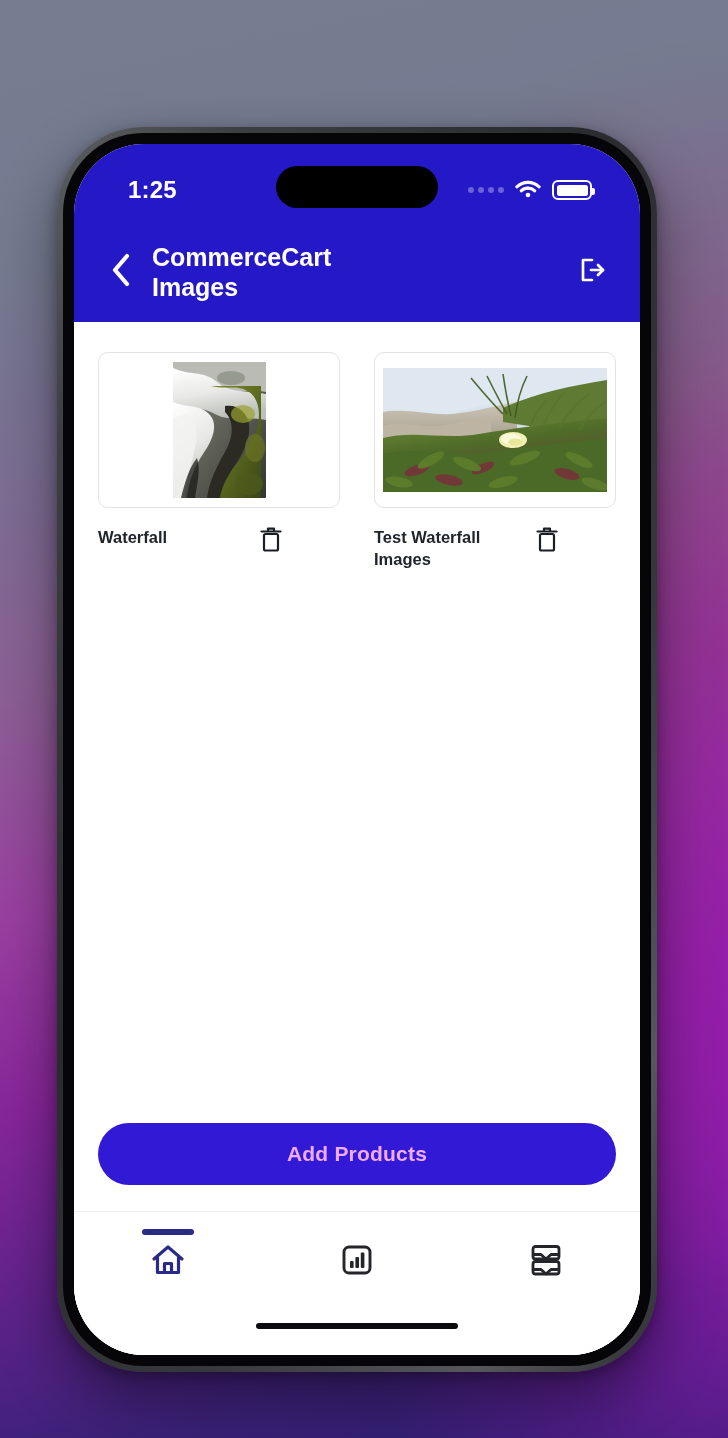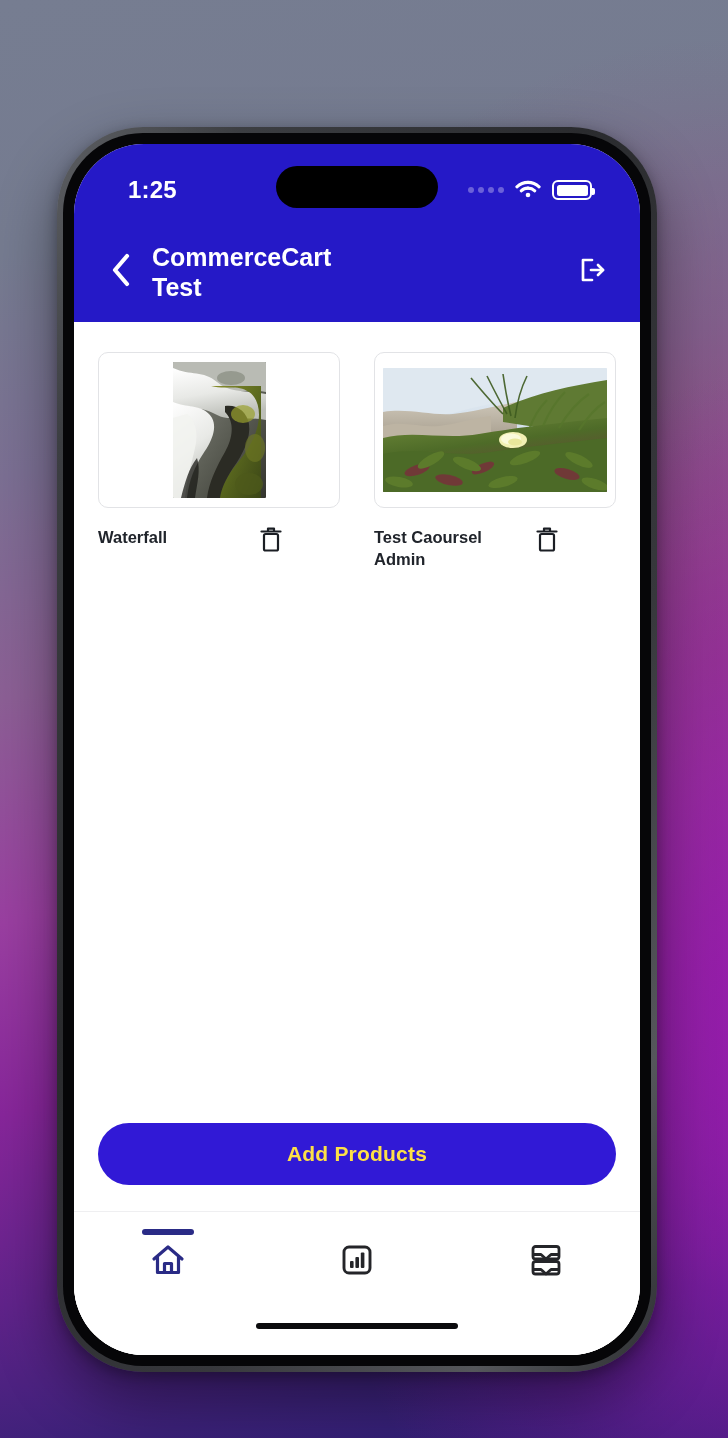--- a/index.html
+++ b/index.html
@@ -165,21 +165,21 @@
 
   
   .thumb { display:block; border-radius:1px; }
 
   
   #action-area { padding:0 24px 26px 24px; flex:0 0 auto; }
   #add-products-button {
     width:100%; height:62px;
     background:#3119d6;
     border:none; border-radius:34px;
-    color:#fde047; font-size:21px; font-weight:bold;
+    color:#f0abfc; font-size:21px; font-weight:bold;
     font-family:"Liberation Sans", sans-serif;
     cursor:pointer; letter-spacing:0.2px;
   }
 
   
   #bottom-nav {
     flex:0 0 auto;
     height:86px;
     border-top:1.2px solid #efeff1;
     display:flex; align-items:center;
@@ -250,21 +250,21 @@
       <div id="app-header">
         <div id="back-button">
           <span>
             <svg width="22" height="34" viewBox="0 0 22 34">
               <path d="M17 3 L5 17 L17 31" fill="none" stroke="#fff" stroke-width="4.2" stroke-linecap="round" stroke-linejoin="round"></path>
             </svg>
           </span>
         </div>
         <div id="app-title">
           <div>CommerceCart</div>
-          <div>Test</div>
+          <div>Images</div>
         </div>
         <div id="logout-button">
           <span>
             <svg width="30" height="30" viewBox="0 0 30 30">
               <path d="M15 5 H6 V25 H15" fill="none" stroke="#fff" stroke-width="2.7" stroke-linecap="round" stroke-linejoin="round"></path>
               <path d="M14 15 H26" fill="none" stroke="#fff" stroke-width="2.7" stroke-linecap="round"></path>
               <path d="M21 10 L26 15 L21 20" fill="none" stroke="#fff" stroke-width="2.7" stroke-linecap="round" stroke-linejoin="round"></path>
             </svg>
           </span>
         </div>
@@ -380,21 +380,21 @@
                   </g>
                   <g transform="translate(130,72)">
                     <ellipse cx="0" cy="0" rx="14" ry="8" fill="#f2f0b4"></ellipse>
                     <ellipse cx="-2" cy="-1" rx="10" ry="5.5" fill="#fbfadb"></ellipse>
                     <ellipse cx="2" cy="2" rx="7" ry="3.6" fill="#e9e79c"></ellipse>
                   </g>
                 </svg>
               </span>
             </div>
             <div class="product-meta">
-              <div class="product-name">Test Caoursel Admin</div>
+              <div class="product-name">Test Waterfall Images</div>
               <div class="delete-button">
                 <span>
                   <svg width="24" height="28" viewBox="0 0 24 28">
                     <path d="M2.5 6.5 H21.5" stroke="#1b1e24" stroke-width="2.2" stroke-linecap="round"></path>
                     <path d="M9 6.5 V3.6 H15 V6.5" fill="none" stroke="#1b1e24" stroke-width="2.2" stroke-linejoin="round"></path>
                     <rect x="5" y="9" width="14" height="16.5" rx="1.6" fill="none" stroke="#1b1e24" stroke-width="2.2"></rect>
                   </svg>
                 </span>
               </div>
             </div>

